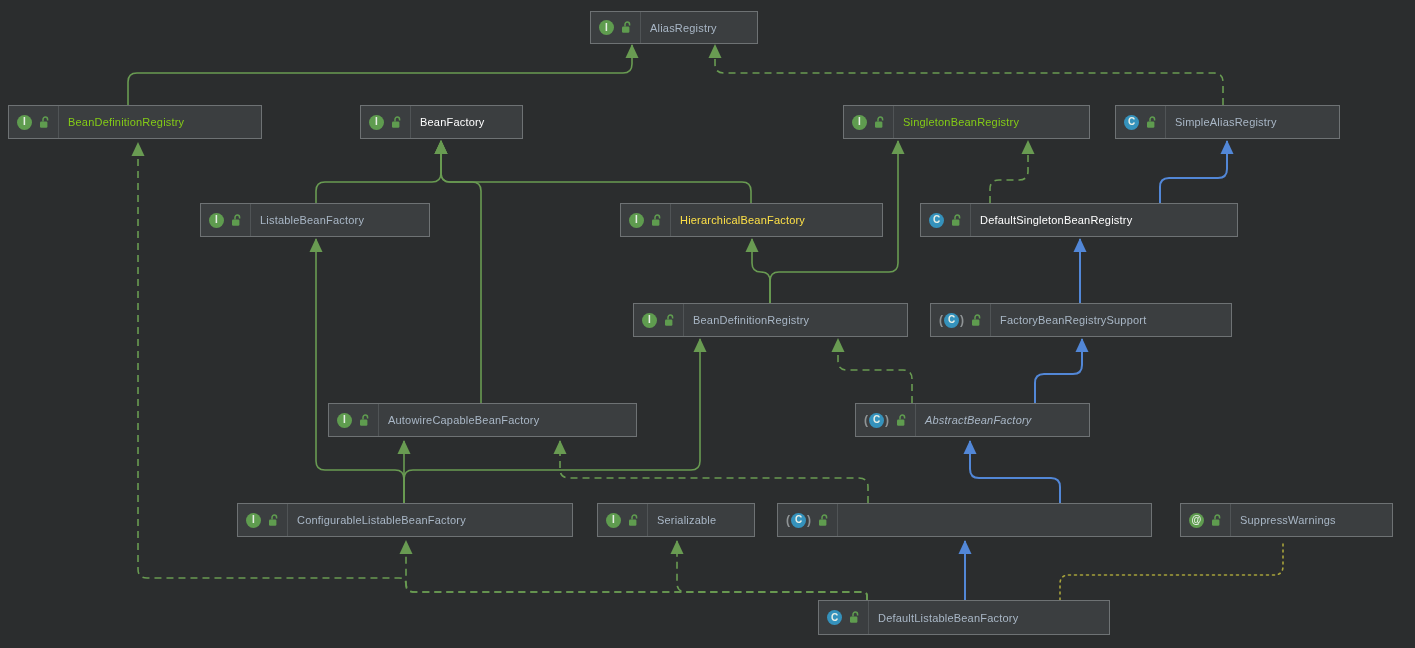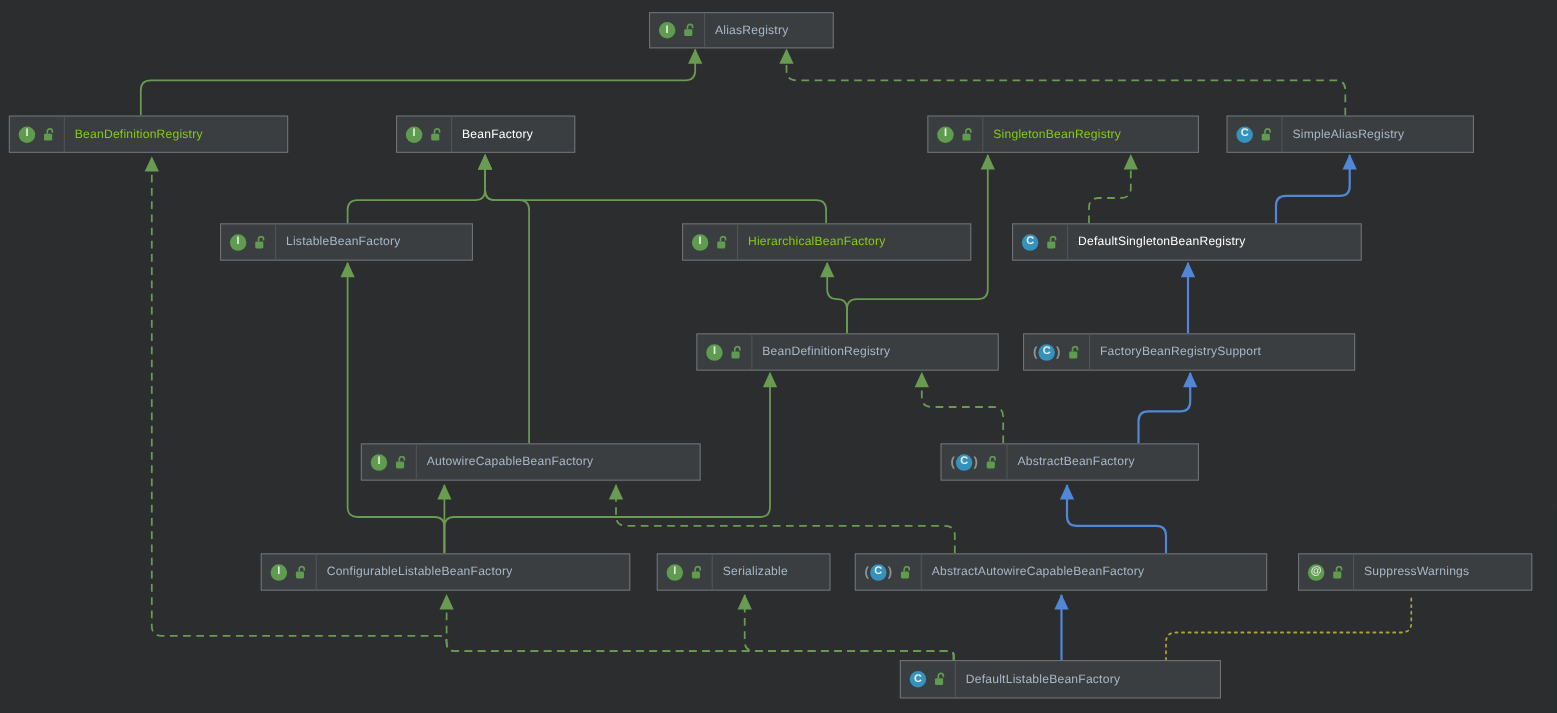--- a/index.html
+++ b/index.html
@@ -171,21 +171,21 @@
         <span class="icons">
           <span class="badge" style="background: rgb(95, 156, 79);">I</span>
           <span class="lock">
             <svg width="11" height="13" viewBox="0 0 11 13">
        <path d="M4 5.6 V3.4 A2.3 2.3 0 0 1 8.6 3.4 V4.6" stroke="#5f9c4f" fill="none" stroke-width="1.5"></path>
        <rect x="1" y="5.6" width="7.4" height="6.2" rx="1.2" fill="#5f9c4f"></rect>
      </svg>
           </span>
         </span>
         <span class="divider"></span>
-        <span class="label" style="color: #84cc16;">HierarchicalBeanFactory</span>
+        <span class="label" style="color: #fde047;">HierarchicalBeanFactory</span>
       </div>
       <div class="node" style="left: 920px; top: 203px; width: 318px; height: 34px; background: rgb(59, 62, 64); border-color: rgb(110, 114, 116);">
         <span class="icons">
           <span class="badge" style="background: rgb(53, 146, 188);">C</span>
           <span class="lock">
             <svg width="11" height="13" viewBox="0 0 11 13">
        <path d="M4 5.6 V3.4 A2.3 2.3 0 0 1 8.6 3.4 V4.6" stroke="#5f9c4f" fill="none" stroke-width="1.5"></path>
        <rect x="1" y="5.6" width="7.4" height="6.2" rx="1.2" fill="#5f9c4f"></rect>
      </svg>
           </span>
@@ -244,21 +244,21 @@
             <span class="paren">)</span>
           </span>
           <span class="lock">
             <svg width="11" height="13" viewBox="0 0 11 13">
        <path d="M4 5.6 V3.4 A2.3 2.3 0 0 1 8.6 3.4 V4.6" stroke="#5f9c4f" fill="none" stroke-width="1.5"></path>
        <rect x="1" y="5.6" width="7.4" height="6.2" rx="1.2" fill="#5f9c4f"></rect>
      </svg>
           </span>
         </span>
         <span class="divider"></span>
-        <span class="label" style="color: rgb(169, 183, 198);">AbstractBeanFactory</span>
+        <span class="label" style="color: rgb(169, 183, 198); font-style: italic;">AbstractBeanFactory</span>
       </div>
       <div class="node" style="left: 237px; top: 503px; width: 336px; height: 34px; background: rgb(59, 62, 64); border-color: rgb(110, 114, 116);">
         <span class="icons">
           <span class="badge" style="background: rgb(95, 156, 79);">I</span>
           <span class="lock">
             <svg width="11" height="13" viewBox="0 0 11 13">
        <path d="M4 5.6 V3.4 A2.3 2.3 0 0 1 8.6 3.4 V4.6" stroke="#5f9c4f" fill="none" stroke-width="1.5"></path>
        <rect x="1" y="5.6" width="7.4" height="6.2" rx="1.2" fill="#5f9c4f"></rect>
      </svg>
           </span>
@@ -287,21 +287,20 @@
             <span class="paren">)</span>
           </span>
           <span class="lock">
             <svg width="11" height="13" viewBox="0 0 11 13">
        <path d="M4 5.6 V3.4 A2.3 2.3 0 0 1 8.6 3.4 V4.6" stroke="#5f9c4f" fill="none" stroke-width="1.5"></path>
        <rect x="1" y="5.6" width="7.4" height="6.2" rx="1.2" fill="#5f9c4f"></rect>
      </svg>
           </span>
         </span>
         <span class="divider"></span>
-        <span class="label" style="color: rgb(169, 183, 198);">AbstractAutowireCapableBeanFactory</span>
       </div>
       <div class="node" style="left: 1180px; top: 503px; width: 213px; height: 34px; background: rgb(59, 62, 64); border-color: rgb(110, 114, 116);">
         <span class="icons">
           <span class="badge" style="background: rgb(95, 156, 79);">@</span>
           <span class="lock">
             <svg width="11" height="13" viewBox="0 0 11 13">
        <path d="M4 5.6 V3.4 A2.3 2.3 0 0 1 8.6 3.4 V4.6" stroke="#5f9c4f" fill="none" stroke-width="1.5"></path>
        <rect x="1" y="5.6" width="7.4" height="6.2" rx="1.2" fill="#5f9c4f"></rect>
      </svg>
           </span>

